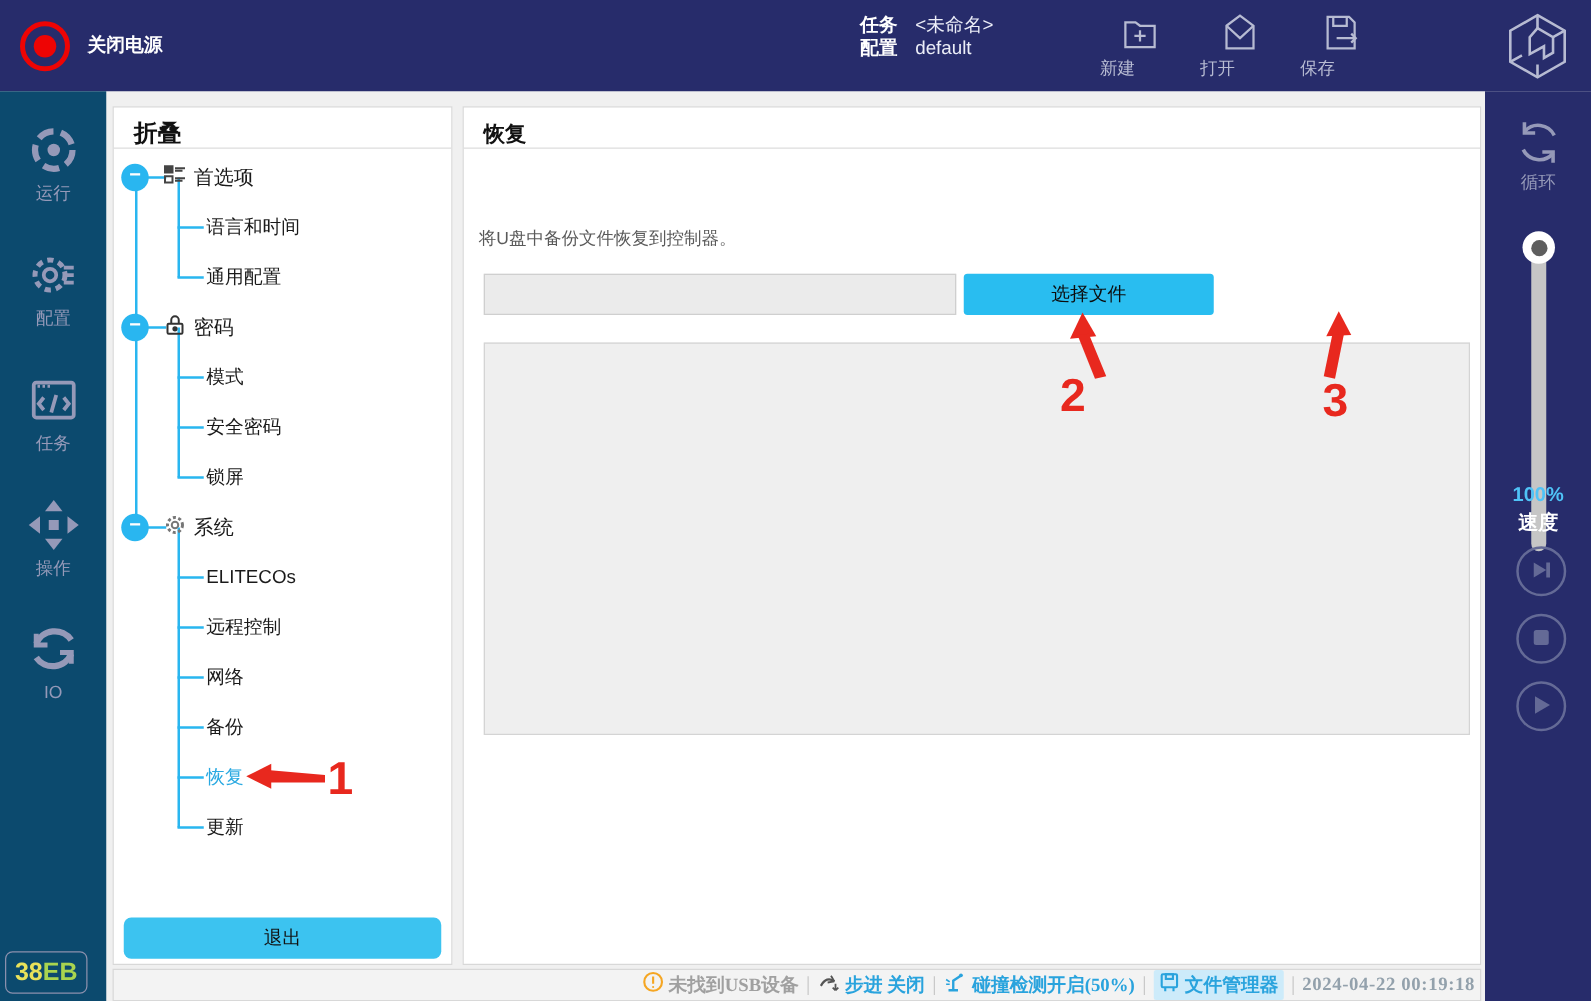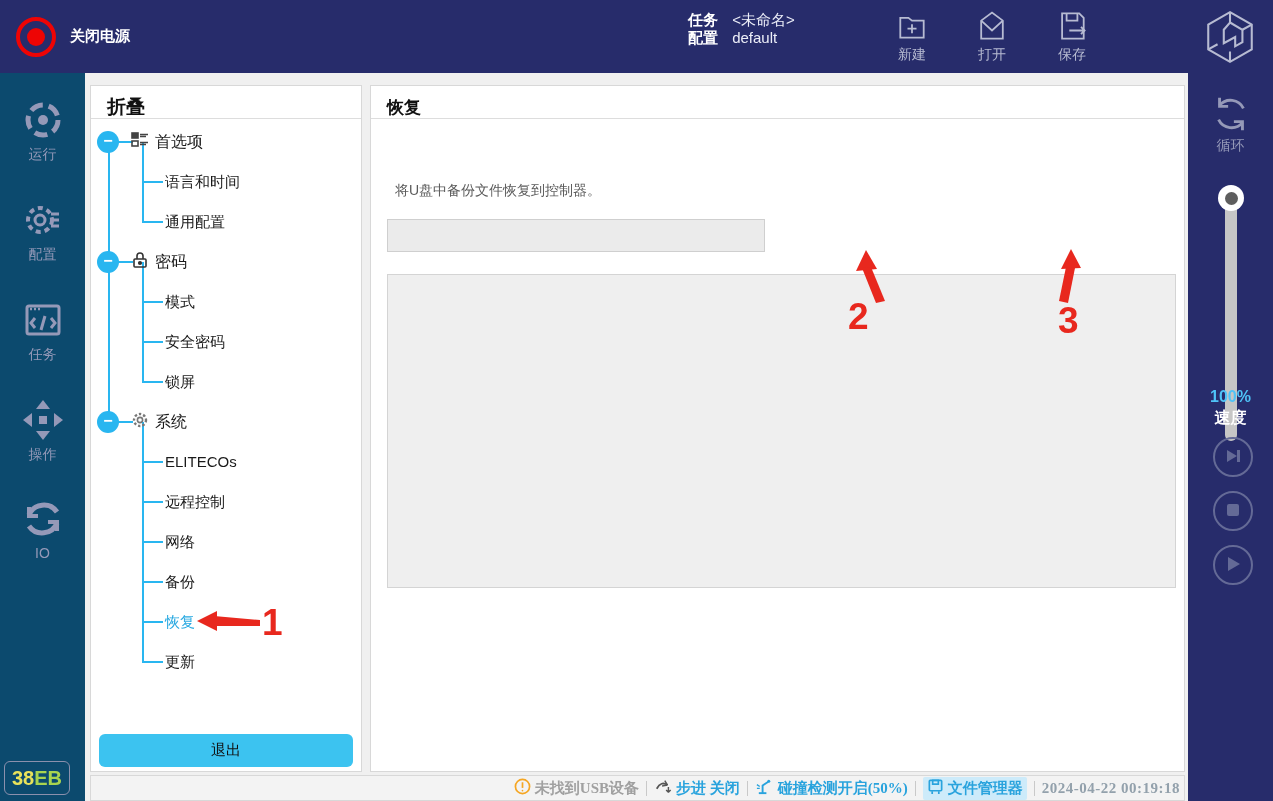--- a/index.html
+++ b/index.html
@@ -7,21 +7,21 @@
   #app{position:absolute;inset:0;width:1273px;height:801px;}
 
   
   .topbar{position:absolute;left:0;top:0;width:1273px;height:73px;background:#272c6b;}
   .power{position:absolute;left:16px;top:17px;width:40px;height:40px;border:4px solid #ee0404;border-radius:50%;box-sizing:border-box;}
   .power .core{position:absolute;left:50%;top:50%;width:18px;height:18px;margin:-9px 0 0 -9px;background:#ee0404;border-radius:50%;}
   .power-label{position:absolute;left:70px;top:27px;color:#fff;font-size:15px;font-weight:bold;}
   .task-line{position:absolute;left:688px;color:#fff;font-size:15px;white-space:nowrap;}
   .task-line b{font-weight:bold;margin-right:10px;}
   .task-line span{color:#eceef8;}
-  .tb-action{position:absolute;top:8px;width:64px;text-align:center;color:#b7bbd2;font-size:14px;}
+  .tb-action{position:absolute;top:8px;width:64px;text-align:left;color:#b7bbd2;font-size:14px;}
   .tb-action svg{display:block;margin:0 auto 2px;}
   .brand{position:absolute;right:14px;top:8px;width:58px;height:58px;}
 
   
   .leftnav{position:absolute;left:0;top:73px;width:85px;height:728px;background:#0c4a6e;}
   .nav-item{position:absolute;left:0;width:85px;text-align:center;color:#9599b8;font-size:14px;}
   .nav-item svg{display:block;margin:0 auto 4px;}
   .dev-badge{position:absolute;left:4px;top:688px;width:64px;height:32px;border:1px solid #8b90ad;border-radius:6px;text-align:center;line-height:32px;font-size:20px;font-weight:bold;}
   .dev-badge .y{color:#e9e25a;}
   .dev-badge .g{color:#a9d44f;}
@@ -35,21 +35,21 @@
 
   
   .tline{position:absolute;background:#29b6f0;}
   .tnode-circle{position:absolute;left:6px;width:22px;height:22px;margin-top:-11px;background:#29b6f0;border-radius:50%;color:#fff;text-align:center;line-height:20px;font-size:16px;font-weight:bold;}
   .troot{position:absolute;left:40px;margin-top:-11px;height:22px;display:flex;align-items:center;gap:6px;font-size:16px;color:#1a1a1a;cursor:default;}
   .tchild{position:absolute;left:74px;margin-top:-10px;height:20px;line-height:20px;font-size:15px;color:#1a1a1a;cursor:default;}
   .tchild.selected{color:#29a9e1;}
   .exit-btn{position:absolute;left:8px;top:648px;width:254px;height:33px;background:#3cc3f0;border:none;border-radius:6px;font-size:15px;color:#111;font-family:"Liberation Sans",sans-serif;}
 
   
-  .desc{position:absolute;left:24px;top:96px;font-size:14px;color:#5a5a5a;}
+  .desc{position:absolute;left:12px;top:96px;font-size:14px;color:#5a5a5a;}
   .file-input{position:absolute;left:16px;top:133px;width:378px;height:33px;background:#ebebeb;border:1px solid #cfcfcf;box-sizing:border-box;}
   .btn{position:absolute;top:133px;width:200px;height:33px;border:none;border-radius:3px;font-size:15px;font-family:"Liberation Sans",sans-serif;}
   .btn-select{left:400px;background:#29bdf0;color:#0c0c0c;}
   .btn-restore{left:605px;background:#f0f0f0;color:#b0b0b0;border:1px solid #e3e3e3;}
   .gray-box{position:absolute;left:16px;top:188px;width:789px;height:314px;background:#efefef;border:1px solid #d4d4d4;box-sizing:border-box;}
 
   
   .rightnav{position:absolute;left:1188px;top:73px;width:85px;height:728px;background:#272c6b;}
   .rn-label{position:absolute;width:85px;text-align:center;color:#9599b8;font-size:14px;}
   .slider-track{position:absolute;left:37px;top:128px;width:12px;height:240px;background:#c6c6c6;border-radius:6px;}
@@ -260,20 +260,21 @@
     <div class="tchild" style="top:576px;">更新</div>
 
     <button class="exit-btn">退出</button>
   </div>
 
   <div class="panel main-panel">
     <div class="panel-title" style="font-size:17px;top:10px;">恢复</div>
     <div class="panel-divider"></div>
     <div class="desc">将U盘中备份文件恢复到控制器。</div>
     <div class="file-input"></div>
+    <button class="btn btn-select">选择文件</button>
     <div class="gray-box"></div>
   </div>
 
   <div class="rightnav">
     <div style="position:absolute;left:22px;top:20px;">
       <svg width="42" height="42" viewBox="0 0 44 44" fill="none" stroke="#9599b8" stroke-width="3">
         <path d="M35 16 A15 15 0 0 0 10 13"></path>
           <path d="M9 28 A15 15 0 0 0 34 31"></path>
         <path d="M10 5 V14 H19"></path>
           <path d="M34 39 V30 H25"></path>

